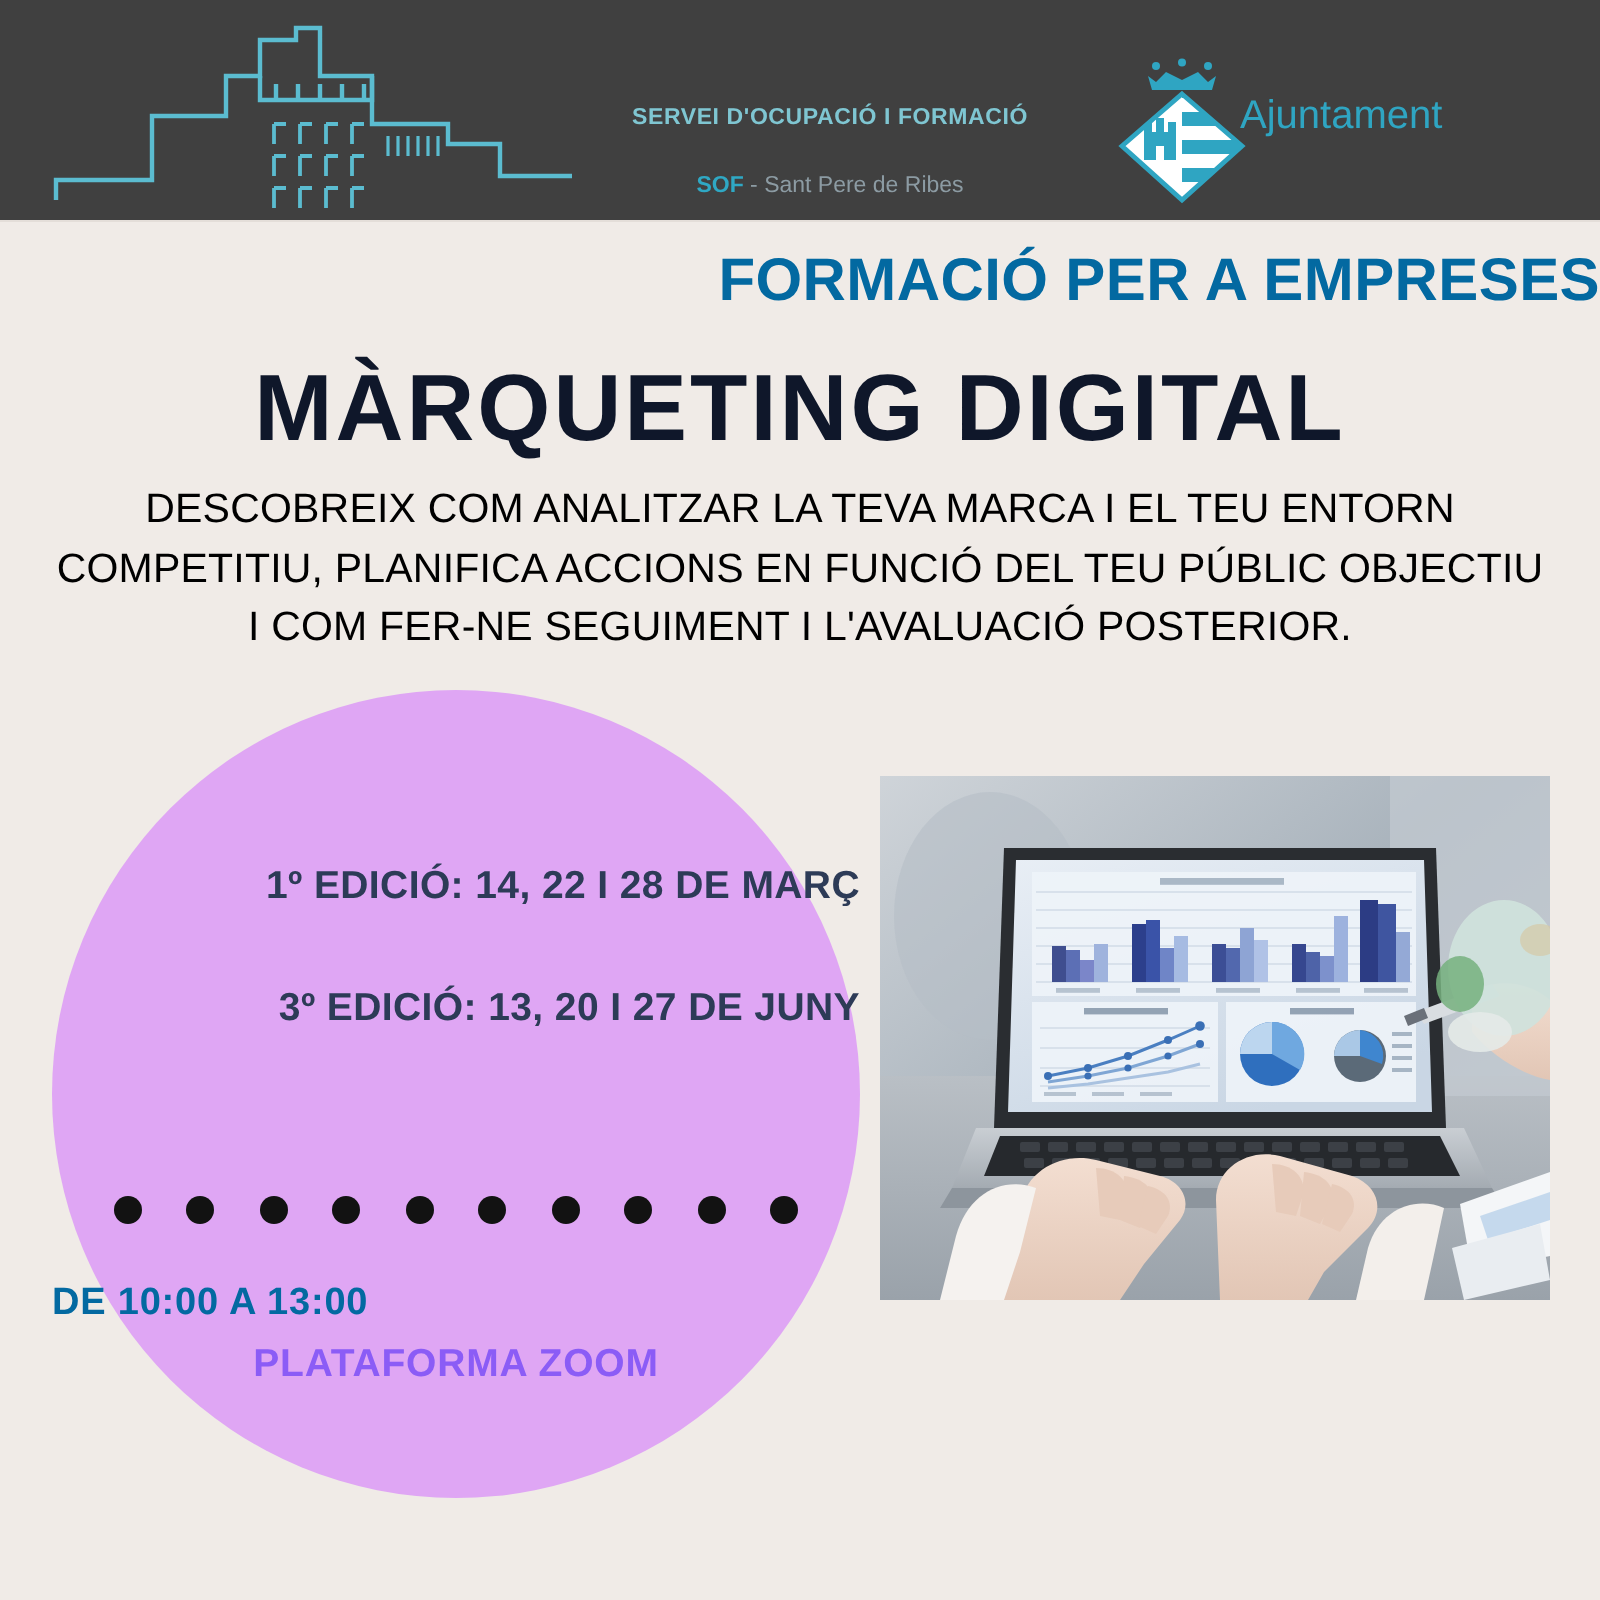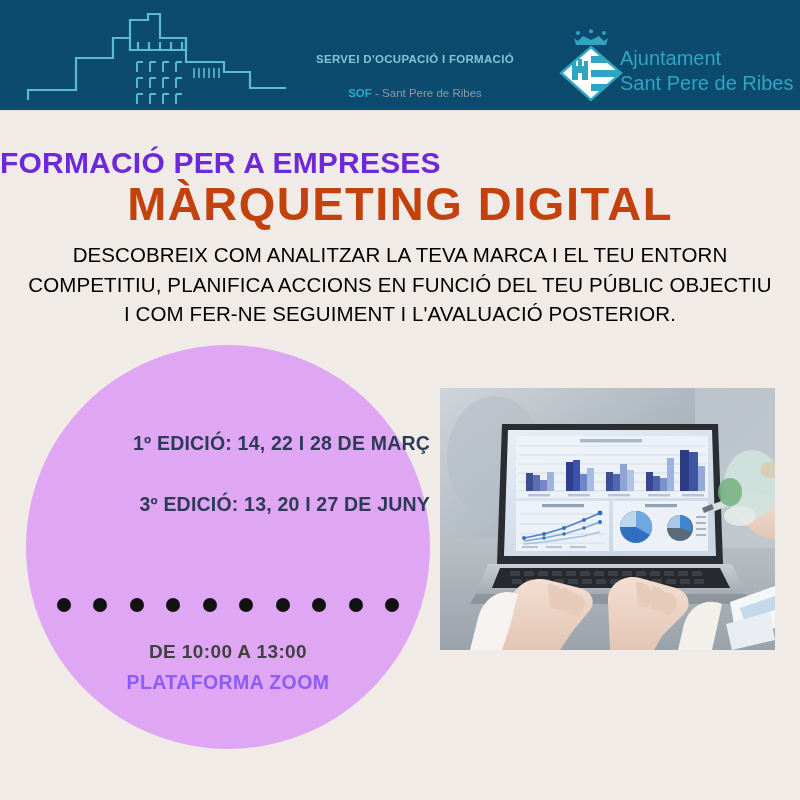--- a/index.html
+++ b/index.html
@@ -7,21 +7,21 @@
   body {
     background:#f0ebe7;
     font-family:"Liberation Sans", sans-serif;
     overflow:hidden;
     position:relative;
   }
 
   
   .header-band{
     position:absolute; left:0; top:0; width:800px; height:110px;
-    background:#0c4a6e;
+    background:#404040;
     display:flex; align-items:center;
   }
   .header-rule{
     position:absolute; left:0; top:110px; width:800px; height:1px;
     background:#e4ded9;
   }
   .logo-sof{
     position:absolute; left:18px; top:10px; width:280px; height:95px;
   }
   .sof-text{
@@ -38,26 +38,26 @@
   .sof-line2 b{ color:#2fa8c4; font-weight:700; }
   .logo-ajt{ position:absolute; left:558px; top:28px; width:70px; height:76px; }
   .ajt-text{
     position:absolute; left:620px; top:46px;
     color:#2fa5c2; font-size:20px; line-height:1.25; font-weight:400;
     white-space:nowrap;
   }
 
   
   .kicker{
-    position:absolute; top:146px; left:0; width:800px; text-align:left;
-    font-size:30px; font-weight:800; color:#6d28d9; letter-spacing:.2px;
+    position:absolute; top:124px; left:0; width:800px; text-align:right;
+    font-size:30px; font-weight:800; color:#0369a1; letter-spacing:.2px;
   }
   .headline{
     position:absolute; top:176px; left:0; width:800px; text-align:center;
-    font-size:47px; font-weight:800; color:#c2410c;
+    font-size:47px; font-weight:800; color:#0f172a;
     letter-spacing:1.5px;
   }
   .lede{
     position:absolute; top:240px; left:24px; width:752px; text-align:center;
     font-size:20.5px; font-weight:500; color:#000000; line-height:1.45;
     letter-spacing:.1px;
   }
 
   
   .circle{
@@ -75,22 +75,22 @@
   }
   .edition:last-child{ margin-bottom:0;margin-top:12px; }
 
   .dots{
     position:absolute; left:26px; top:598px; width:404px;
     display:flex; justify-content:center; gap:22.5px;
   }
   .dot{ width:14px; height:14px; border-radius:50%; background:#121212; }
 
   .schedule{
-    position:absolute; left:26px; top:641px; width:404px; text-align:center;
-    font-size:19px; font-weight:600; color:#404040; letter-spacing:.4px;
+    position:absolute; left:26px; top:641px; width:404px; 
+    font-size:19px; font-weight:600; color:#0369a1; letter-spacing:.4px;
   }
   .platform{
     position:absolute; left:26px; top:671px; width:404px; text-align:center;
     font-size:19.5px; font-weight:700; color:#8b5cf6; letter-spacing:.4px;
   }
 
   
   .photo{
     position:absolute; left:440px; top:388px; width:335px; height:262px;
     overflow:hidden; background:#b9c2cb;
@@ -161,21 +161,20 @@
         <rect x="14" y="33" width="4" height="6" fill="#2fa5c2"></rect>
         <rect x="20" y="31" width="4" height="8" fill="#2fa5c2"></rect>
         <rect x="26" y="33" width="4" height="6" fill="#2fa5c2"></rect>
         <rect x="20" y="45" width="4" height="8" fill="#ffffff"></rect>
       </g>
     </svg>
   </div>
 
   <div class="ajt-text">
     <div>Ajuntament</div>
-    <div>Sant Pere de Ribes</div>
   </div>
 </div>
 <div class="header-rule"></div>
 
 <div class="kicker">FORMACIÓ PER A EMPRESES</div>
 <div class="headline">MÀRQUETING DIGITAL</div>
 <div class="lede">DESCOBREIX COM ANALITZAR LA TEVA MARCA I EL TEU ENTORN COMPETITIU, PLANIFICA ACCIONS EN FUNCIÓ DEL TEU PÚBLIC OBJECTIU I COM FER-NE SEGUIMENT I L'AVALUACIÓ POSTERIOR.</div>
 
 <div class="circle"></div>
 

